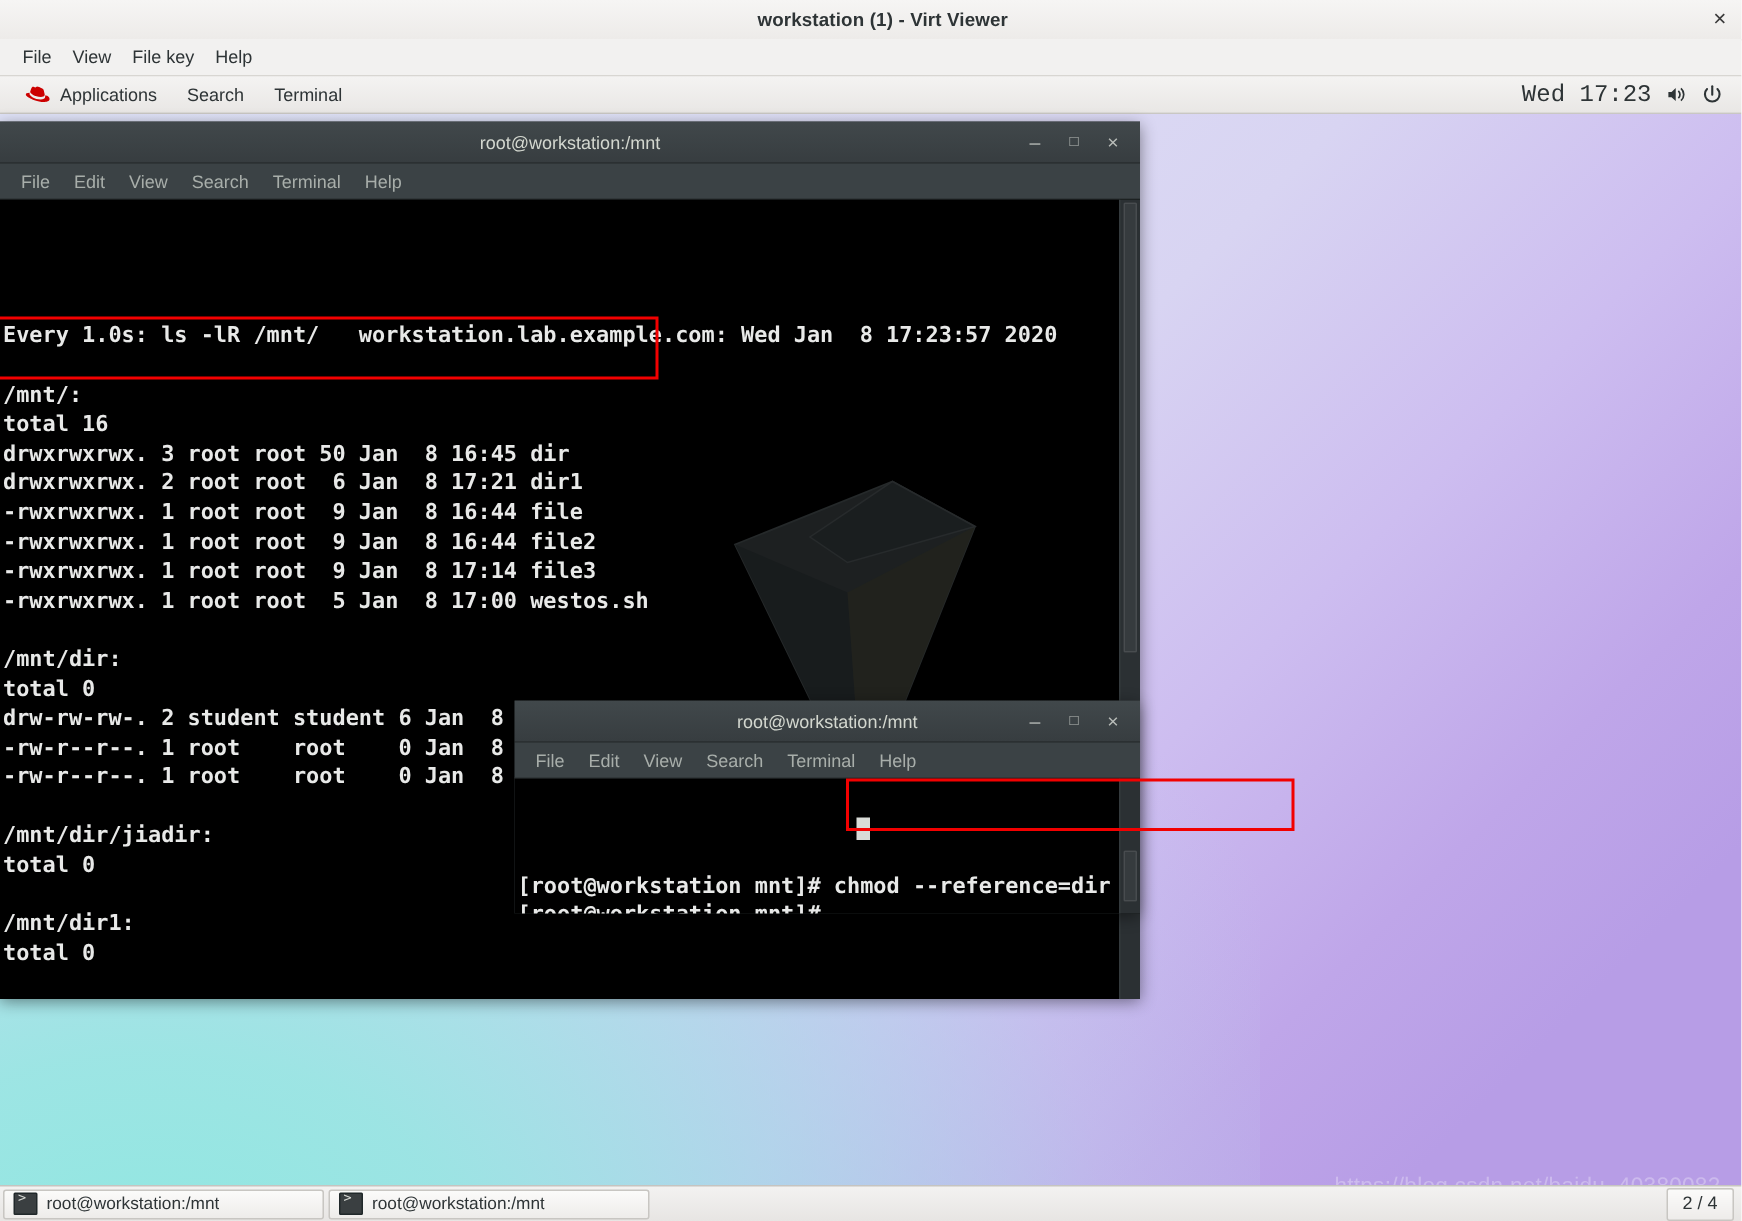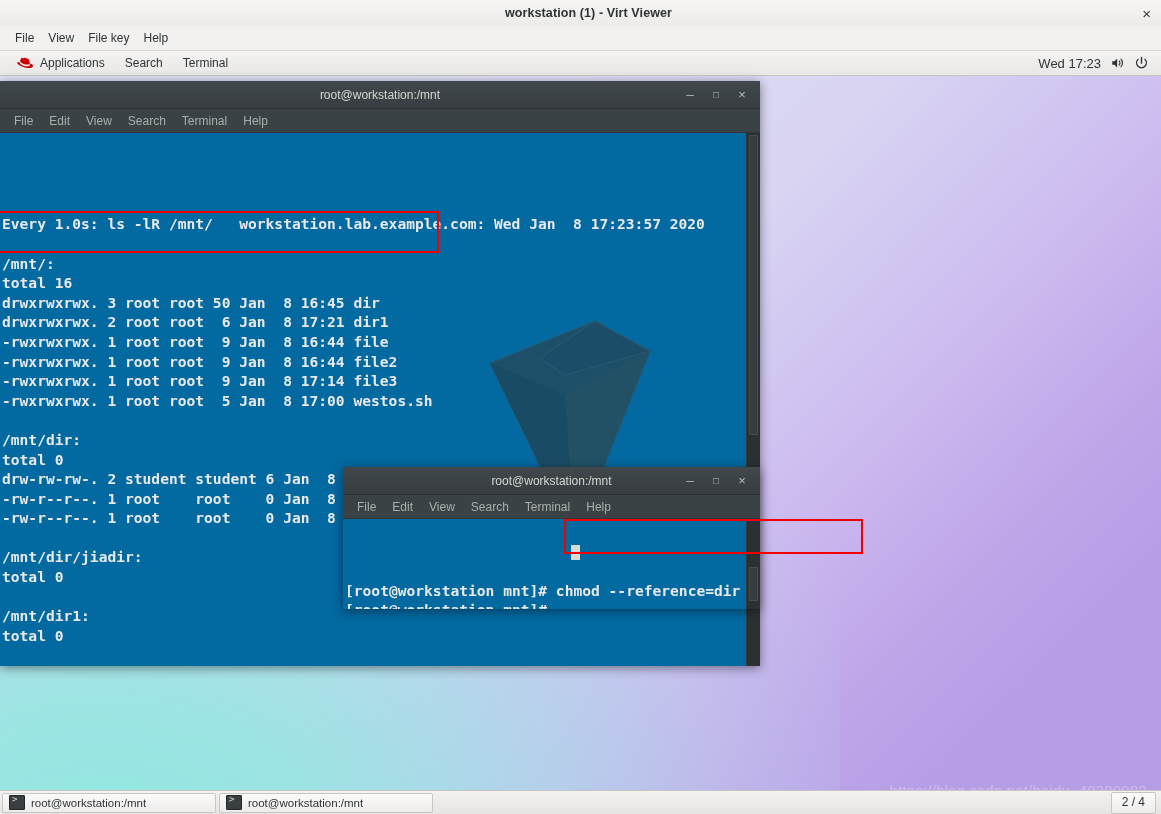--- a/index.html
+++ b/index.html
@@ -63,21 +63,21 @@
   .gp-left { display: flex; align-items: center; gap: 2px; }
   .gp-item {
     font-size: 12px; color: #2e3436;
     padding: 2px 9px; cursor: pointer;
   }
   .rh-logo { width: 17px; height: 13px; margin-right: 1px; display:block; }
   .gp-right {
     margin-left: auto; display: flex; align-items: center; gap: 9px;
     padding-right: 4px;
   }
-  .gp-clock { font-size: 13px; color: #2e3436; }
+  .gp-clock { font-size: 16px; color: #2e3436; font-family: Liberation Mono, monospace; }
 
   
   .desktop {
     position: absolute; left: 0; top: 76px;
     width: 1161px; height: 714px;
     background:
       linear-gradient(135deg,
         #dfe2f7 0%,
         #dee1f6 18%,
         #dcdbf4 34%,
@@ -142,21 +142,21 @@
     border-bottom: 1px solid #313739;
   }
   .term-menubar .tm {
     font-size: 12px; color: #a8aeaa;
     padding: 2px 8px; cursor: pointer;
     font-family: "Liberation Sans", sans-serif;
   }
 
   .term-body {
     position: relative;
-    background: #0369a1;
+    background: #000000;
     overflow: hidden;
     font-family: "DejaVu Sans Mono", "Liberation Mono", monospace;
     font-size: 14.6px;
     line-height: 19.6px;
     color: #e8e9e8;
     font-weight: bold;
     white-space: pre;
     padding: 3px 0 0 2px;
     box-sizing: border-box;
   }

